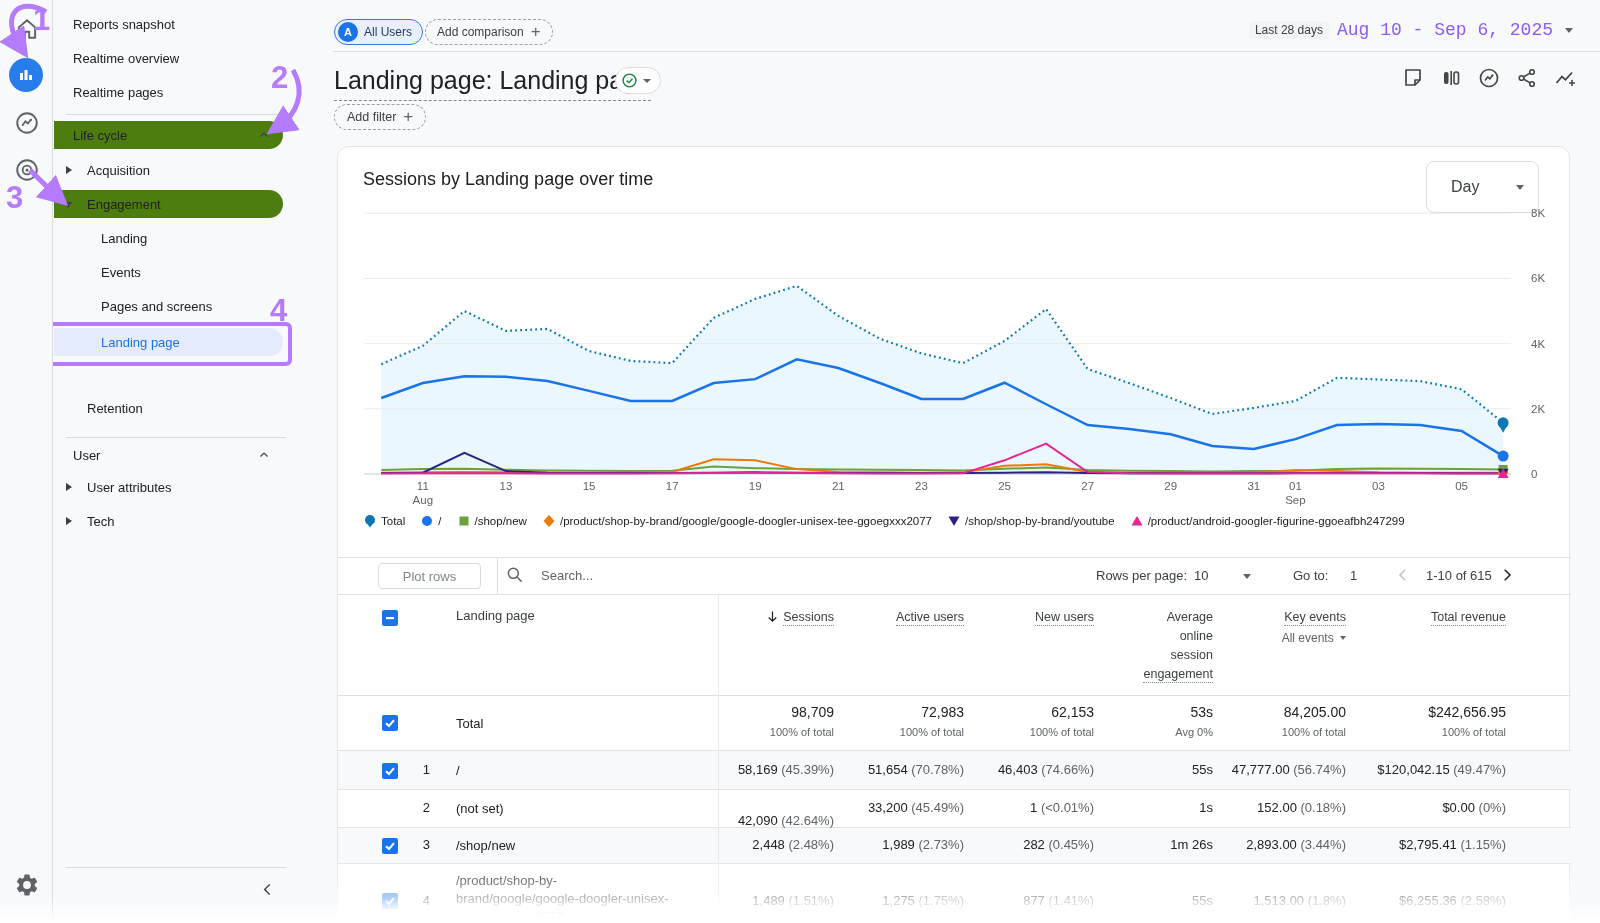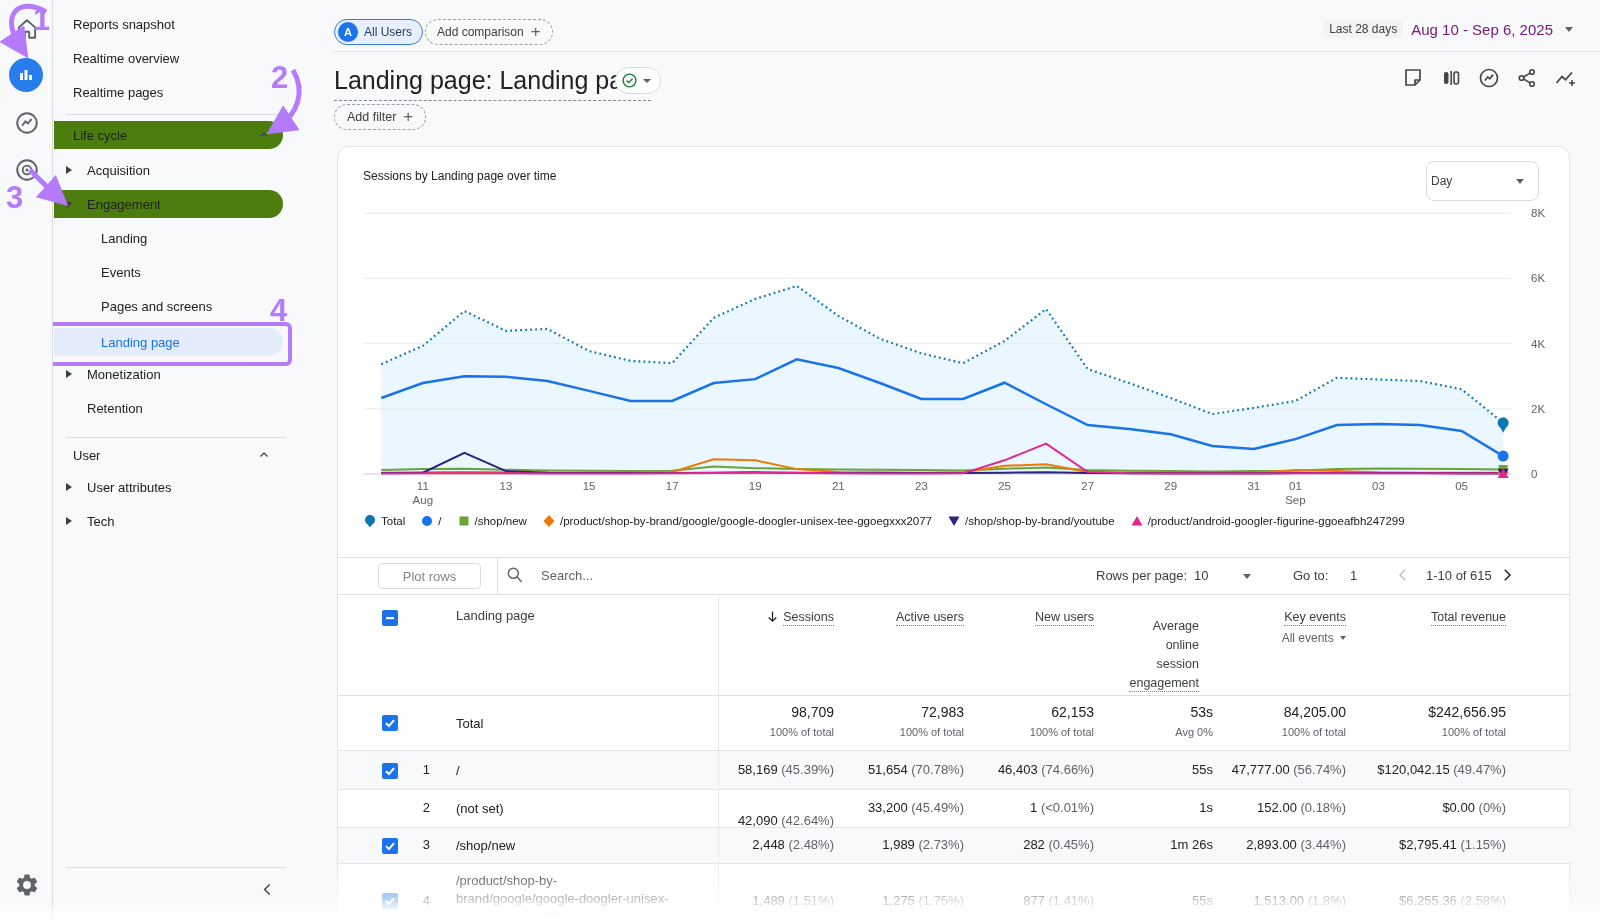--- a/index.html
+++ b/index.html
@@ -32,31 +32,31 @@
 #main { position:absolute; left:333px; top:0; width:1267px; height:923px; }
 .chip { position:absolute; height:26px; border-radius:14px; display:flex; align-items:center; font-size:12.5px; }
 #chip-allusers { left:1px; top:19px; padding:0 10px 0 3px; background:#e8f0fe; border:1px solid #3b78e7; color:#253a58; font-weight:500; font-size:12px; }
 #chip-allusers .ava { width:20px; height:20px; border-radius:50%; background:#1a73e8; color:#fff; font-size:11px; font-weight:bold; display:flex; align-items:center; justify-content:center; margin-right:6px; }
 #chip-addcomp { left:92px; top:19px; padding:0 11px; border:1px dashed #9aa0a6; color:#3c4043; font-weight:500; font-size:12px; }
 #chip-addfilter { left:1px; top:104px; padding:0 12px; border:1px dashed #9aa0a6; color:#3c4043; font-weight:500; }
 .plus { color:#5f6368; font-size:17px; font-weight:400; margin-left:7px; }
 #hdr-div { position:absolute; left:0; top:51px; width:1267px; border-top:1px solid #e0e0e0; }
 #date-ctl { position:absolute; right:27px; top:20px; display:flex; align-items:center; }
 #date-chip { background:#f1f3f4; border-radius:4px; padding:2px 6px; font-size:12px; font-weight:500; color:#3c4043; margin-right:8px; }
-#date-text { font-size:15px; color:#701a75; }
+#date-text { font-size:18px; color:#8b5cf6;font-family:Liberation Mono, monospace; }
 #date-caret { width:0; height:0; border-top:5px solid #5f6368; border-left:4px solid transparent; border-right:4px solid transparent; margin-left:12px; }
 #page-title { position:absolute; left:1px; top:66px; font-size:25px; color:#202124; border-bottom:1px dashed #80868b; padding-bottom:5px; }
 #title-badge { position:absolute; left:282px; top:67px; width:46px; height:27px; border:1px solid #dadce0; border-radius:14px; background:#fff; display:flex; align-items:center; padding-left:5px; }
 #title-badge .caret { width:0; height:0; border-top:4.5px solid #5f6368; border-left:4px solid transparent; border-right:4px solid transparent; margin-left:5px; }
 #hdr-icons { position:absolute; right:23px; top:66px; display:flex; gap:14px; color:#444746; }
 #hdr-icons svg { width:24px; height:24px; }
 
 #card { position:absolute; left:337px; top:146px; width:1233px; height:800px; background:#fff; border:1px solid #e4e4e4; border-radius:12px 12px 0 0; }
-#chart-title { position:absolute; left:25px; top:22px; font-size:12px; color:#202124; }
-#day-select { position:absolute; left:1088px; top:14px; width:113px; height:40px; border:1px solid #dadce0; border-radius:8px; display:flex; align-items:center; font-size:12px; color:#3c4043; padding-left:4px; }
+#chart-title { position:absolute; left:25px; top:22px; font-size:18px; color:#202124; }
+#day-select { position:absolute; left:1088px; top:14px; width:113px; height:52px; border:1px solid #dadce0; border-radius:8px; display:flex; align-items:center; font-size:16px; color:#3c4043; padding-left:24px; }
 #day-select .caret { position:absolute; right:14px; width:0; height:0; border-top:5px solid #5f6368; border-left:4.5px solid transparent; border-right:4.5px solid transparent; }
 #chart-svg { position:absolute; left:0; top:0; width:1233px; height:360px; }
 #legend { position:absolute; left:26px; top:367px; width:1180px; display:flex; gap:16px; align-items:center; font-size:11.5px; color:#202124; }
 .leg-item { display:flex; align-items:center; gap:5px; white-space:nowrap; }
 #card-div1 { position:absolute; left:0; top:410px; width:1233px; border-top:1px solid #e0e0e0; }
 
 #plot-rows { position:absolute; left:40px; top:416px; width:103px; height:26px; border:1px solid #dadce0; border-radius:4px; color:#80868b; font-size:13px; display:flex; align-items:center; justify-content:center; background:#fff; }
 #tb-vsep { position:absolute; left:159px; top:410px; height:37px; border-left:1px solid #e0e0e0; }
 #search-ic { position:absolute; left:167px; top:418px; width:20px; height:20px; color:#5f6368; }
 #search-ph { position:absolute; left:203px; top:421px; font-size:13px; color:#5f6368; }
@@ -138,24 +138,20 @@
       <span class="lbl3">Landing</span>
     </div>
   <div class="nav-item" style="top:258px">
       <span class="lbl3">Events</span>
     </div>
   <div class="nav-item" style="top:292px">
       <span class="lbl3">Pages and screens</span>
     </div>
   <div class="nav-item nav-sel" style="top:328px">
       <span class="lbl3">Landing page</span>
-    </div>
-  <div class="nav-item" style="top:360px">
-      <span class="tri tri-r"></span>
-      <span class="lbl2">Monetization</span>
     </div>
   <div class="nav-item" style="top:394px">
       <span class="lbl2">Retention</span>
     </div>
   <div class="nav-div" style="top:437px"></div>
   <div class="nav-item" style="top:441px">
     <span class="lbl1">User</span>
     <svg class="chev-up" width="12" height="12" viewBox="0 0 24 24">
         <path d="M5 15 L12 8 L19 15" fill="none" stroke="#3c4043" stroke-width="2.4"></path>
       </svg>
@@ -361,21 +357,21 @@
           </svg>
         </div>
       <span style="position:absolute; left:118px; top:13px; font-size:13px; color:#3c4043;">Landing page</span>
 
       <div id="hdr-metrics">
           <div class="hdr-cell" style="right: 737px; top: 13px; width: 150px;"><svg width="15" height="15" viewBox="0 0 24 24" style="vertical-align:-3px; margin-right:3px;">
               <path d="M12 4 V19 M6 13.5 L12 19.5 L18 13.5" fill="none" stroke="#202124" stroke-width="2"></path>
             </svg><span class="hdr-lbl">Sessions</span></div>
           <div class="hdr-cell" style="right: 607px; top: 13px; width: 150px;"><span class="hdr-lbl">Active users</span></div>
           <div class="hdr-cell" style="right: 477px; top: 13px; width: 150px;"><span class="hdr-lbl">New users</span></div>
-          <div class="hdr-cell" style="right: 372px; top: 13px; width: 150px; margin-top: 9px;"><span style="display:inline-block; text-align:right; line-height:19px;">Average<br>online<br>session<br><span class="hdr-lbl">engagement</span></span></div>
+          <div class="hdr-cell" style="right: 358px; top: 13px; width: 150px;"><span style="display:inline-block; text-align:right; line-height:19px;">Average<br>online<br>session<br><span class="hdr-lbl">engagement</span></span></div>
           <div class="hdr-cell" style="right: 225px; top: 13px; width: 150px;"><span class="hdr-lbl">Key events</span><div class="hdr-sub">All events <span style="display:inline-block;width:0;height:0;border-top:4px solid #5f6368;border-left:3.5px solid transparent;border-right:3.5px solid transparent;vertical-align:2px;margin-left:3px;"></span></div></div>
           <div class="hdr-cell" style="right: 65px; top: 13px; width: 150px;"><span class="hdr-lbl">Total revenue</span></div>
         </div>
     </div>
     <div id="metrics-vsep"></div>
     <div id="tbody">
         <div class="trow" style="top: 549px; height: 55px;">
           <div class="cb" style="top:19px;">
             <svg width="14" height="14" viewBox="0 0 14 14">
               <path d="M3 7.2 L6 10 L11 4.2" fill="none" stroke="#fff" stroke-width="2"></path>

